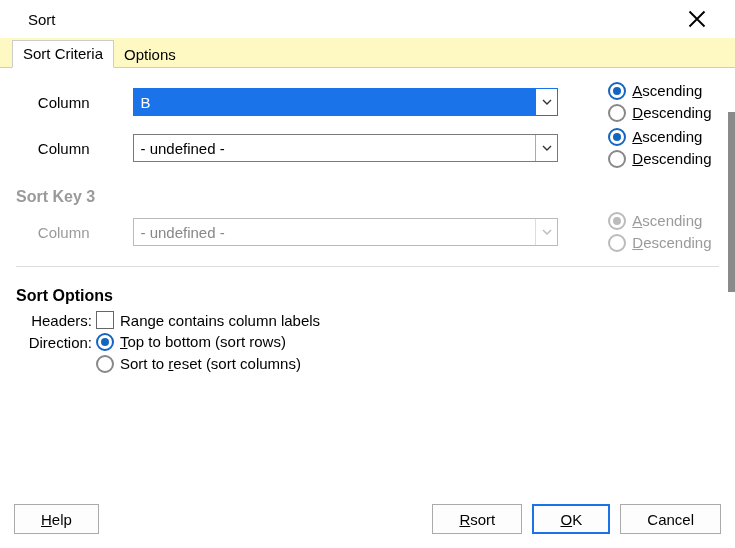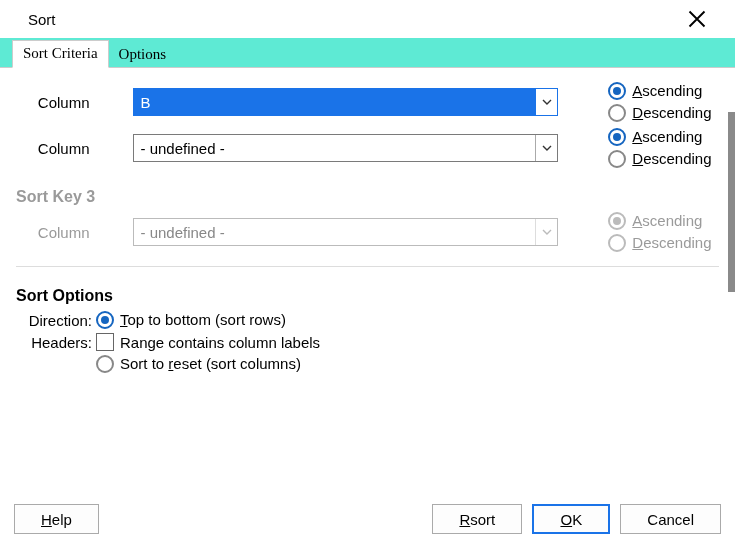--- a/index.html
+++ b/index.html
@@ -25,24 +25,23 @@
   .close-icon {
     width: 20px; height: 20px;
     cursor: default;
   }
   .close-icon svg { width: 100%; height: 100%; }
 
   .tabbar {
     display: flex;
     align-items: flex-end;
     height: 30px;
-    background: #5eead4;
+    background: #fef9c3;
     border-bottom: 1px solid #ccc;
     padding-left: 12px;
-    font-family: Liberation Serif, serif;
   }
   .tab {
     padding: 4px 10px 5px;
     font-size: 15px;
     cursor: default;
     position: relative;
     top: 1px;
   }
   .tab.active {
     background: #fff;
@@ -298,31 +297,31 @@
         <span class="radio-label"><span class="u">D</span><span>escending</span></span>
       </div>
     </div>
   </div>
 
   <hr class="div">
 
   <div class="section-title">Sort Options</div>
 
   <div class="opt-row">
+    <div class="opt-label">Headers:</div>
+    <span class="checkbox"></span>
+    <span>Range contains column labels</span>
+  </div>
+
+  <div class="opt-row">
     <div class="opt-label">Direction:</div>
     <div class="radio-item">
       <span class="radio checked"></span>
       <span class="radio-label"><span class="u">T</span><span>op to bottom (sort rows)</span></span>
     </div>
-  </div>
-
-  <div class="opt-row">
-    <div class="opt-label">Headers:</div>
-    <span class="checkbox"></span>
-    <span>Range contains column labels</span>
   </div>
   <div class="opt-row">
     <div class="opt-label"></div>
     <div class="radio-item">
       <span class="radio"></span>
       <span class="radio-label"><span>Sort to </span><span class="u">r</span><span>eset (sort columns)</span></span>
     </div>
   </div>
 </div>
 

